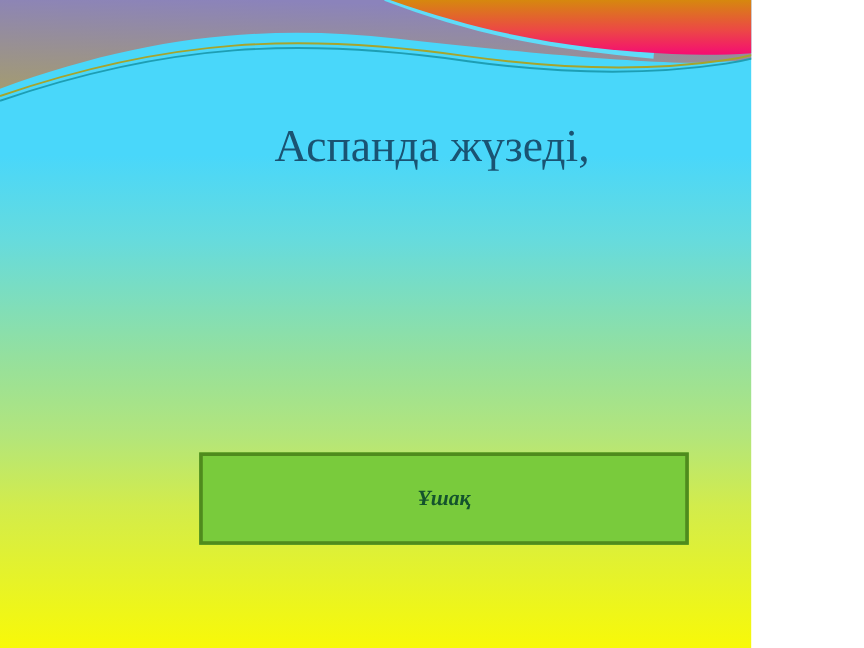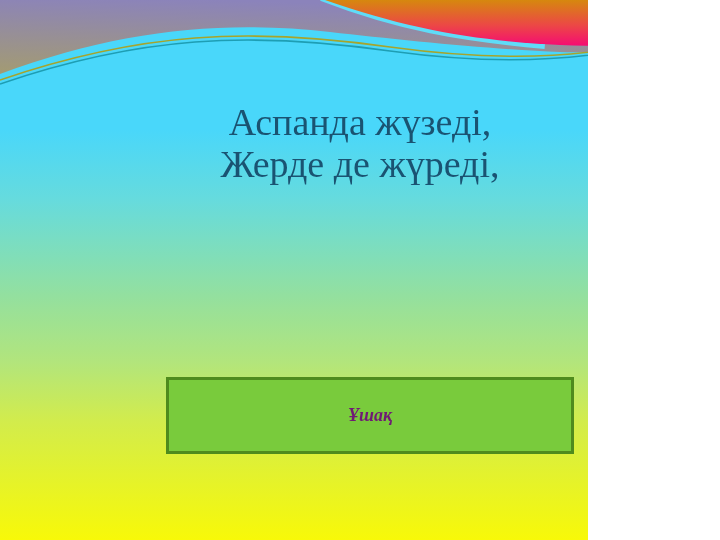--- a/index.html
+++ b/index.html
@@ -11,20 +11,21 @@
     height: 540px;
     background: linear-gradient(180deg,
       #49D7FA 0%,
       #49D7FA 24%,
       #66DBDD 37%,
       #94E09E 55%,
       #B2E57C 67%,
       #D2EC4C 78%,
       #F8F908 100%);
     overflow: hidden;
+    padding-left: 38px;
   }
 
   .header-wave {
     position: absolute;
     top: 0; left: 0;
     width: 720px; height: 120px;
     display: block;
     pointer-events: none;
   }
 
@@ -52,21 +53,21 @@
     display: flex;
     align-items: center;
     justify-content: center;
     cursor: pointer;
   }
   .answer-button .label {
     font-family: "Liberation Serif", serif;
     font-style: italic;
     font-weight: bold;
     font-size: 18px;
-    color: #701a75;
+    color: #14532d;
   }
 </style>
 </head>
 <body>
 
 <div class="slide">
 
   <svg class="header-wave" viewBox="0 0 720 120" preserveAspectRatio="none">
     <defs>
       <linearGradient id="purpleGrad" x1="0.3" y1="0" x2="0" y2="1">
@@ -85,20 +86,19 @@
     <path d="M322,-4 C400,26 460,36 545,44" fill="none" stroke="#5FDCF8" stroke-width="10"></path>
 
     <path d="M325,0 C410,30 480,41 560,45 C620,48 680,40 720,33 V0 Z" fill="url(#blobGrad)"></path>
 
     <path d="M0,80 C140,32 250,27 390,47 C470,58 545,59 605,50 C655,43 695,18 720,5" fill="none" stroke="#A6A42C" stroke-width="1.6"></path>
     <path d="M0,84 C140,36 250,31 390,51 C470,62 545,62 605,53 C655,46 695,21 720,8" fill="none" stroke="#1E9EB4" stroke-width="1.6"></path>
   </svg>
 
   <div class="riddle">
     <span class="line">Аспанда жүзеді,</span>
-    <span class="line">Жерде де жүреді,</span>
   </div>
 
   <div class="answer-button">
     <span class="label">Ұшақ</span>
   </div>
 
 </div>
 
 </body></html>

